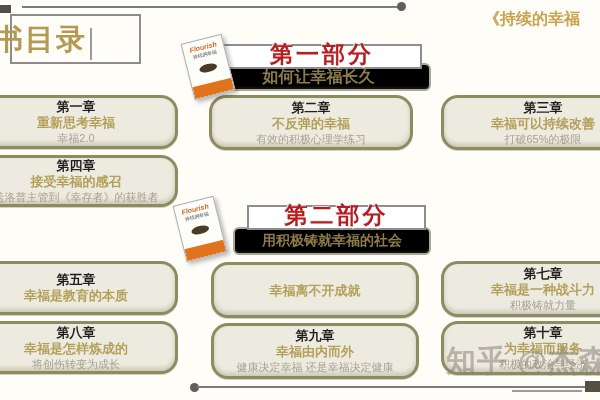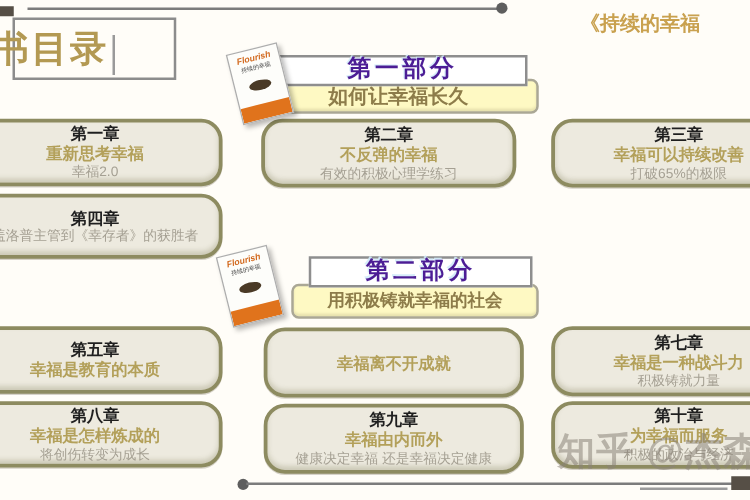--- a/index.html
+++ b/index.html
@@ -11,30 +11,30 @@
   .sq{position:absolute;background:#564f46;}
   .rule{position:absolute;background:#7c7c7c;height:2px;}
   .dot{position:absolute;width:9px;height:9px;border-radius:50%;background:#5e5e5e;}
   
   .title-box{position:absolute;left:10px;top:14px;width:127px;height:46px;border:2px solid #8c8c8c;background:transparent;}
   .page-title{
     position:absolute;left:-6px;top:20px;font-size:29px;font-weight:800;
     color:#b39952;letter-spacing:2px;white-space:nowrap;z-index:3;
   }
   .title-tick{position:absolute;left:90px;top:28px;width:2px;height:32px;background:#9a9a9a;z-index:3;}
-  .book-ref{position:absolute;left:464px;top:9px;font-size:16px;font-weight:700;color:#c9a14f;white-space:nowrap;}
+  .book-ref{position:absolute;left:484px;top:9px;font-size:16px;font-weight:700;color:#c9a14f;white-space:nowrap;}
   
   .part-label-box{position:absolute;background:#ffffff;border:2px solid #8e8e8e;display:flex;align-items:center;justify-content:center;z-index:4;}
   .part-label{
-    font-size:19px;font-weight:800;letter-spacing:3px;color:#4c1d95;
+    font-size:23px;font-weight:800;letter-spacing:3px;color:#b91c1c;
     text-shadow:1.5px 1.5px 0 rgba(255,255,255,.95), -1px -1px 0 rgba(210,235,250,.9);
     white-space:nowrap;margin-top:-4px;text-align:right;
   }
   .part-sub-box{
-    position:absolute;background:#fef9c3;border:2px solid #aaa795;border-radius:6px;
+    position:absolute;background:#000000;border:2px solid #aaa795;border-radius:6px;
     display:flex;align-items:center;justify-content:center;z-index:3;
     box-shadow:inset 0 -2px 2px rgba(120,115,80,.18);
   }
   .part-sub{font-weight:800;color:#8d7c4a;white-space:nowrap;}
   
   .book{
     position:absolute;width:40px;height:56px;background:#fdfdfa;border:1px solid #adadad;
     transform:rotate(-14deg);box-shadow:2px 3px 4px rgba(0,0,0,.28);z-index:6;
     display:flex;flex-direction:column;align-items:center;overflow:hidden;
   }
@@ -94,20 +94,21 @@
     <div class="ch-title">不反弹的幸福</div>
     <div class="ch-sub">有效的积极心理学练习</div>
   </div>
   <div class="chapter" style="left:441px;top:95px;width:198px;height:49px;">
     <div class="ch-num">第三章</div>
     <div class="ch-title">幸福可以持续改善</div>
     <div class="ch-sub">打破65%的极限</div>
   </div>
   <div class="chapter" style="left:-26px;top:155px;width:198px;height:46px;">
     <div class="ch-num">第四章</div>
+    <div class="ch-title">接受幸福的感召</div>
     <div class="ch-sub">盖洛普主管到《幸存者》的获胜者</div>
   </div>
 
   <div class="book" style="left:179px;top:200px;">
     <div class="book-title">Flourish</div>
     <div class="book-sub">持续的幸福</div>
     <div class="book-bowl"></div>
     <div class="book-band"></div>
   </div>
   <div class="part-label-box" style="left:247px;top:205px;width:175px;height:21px;">

